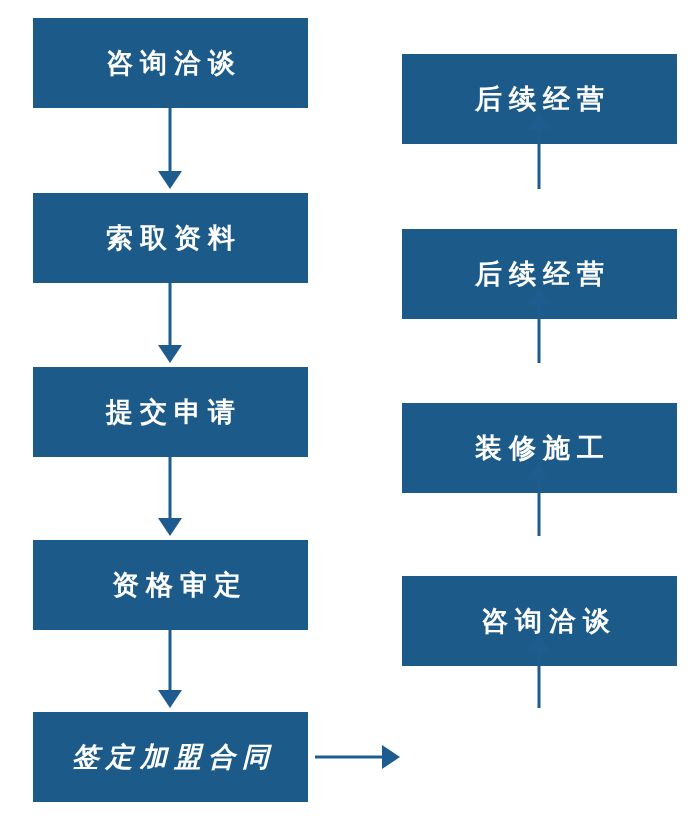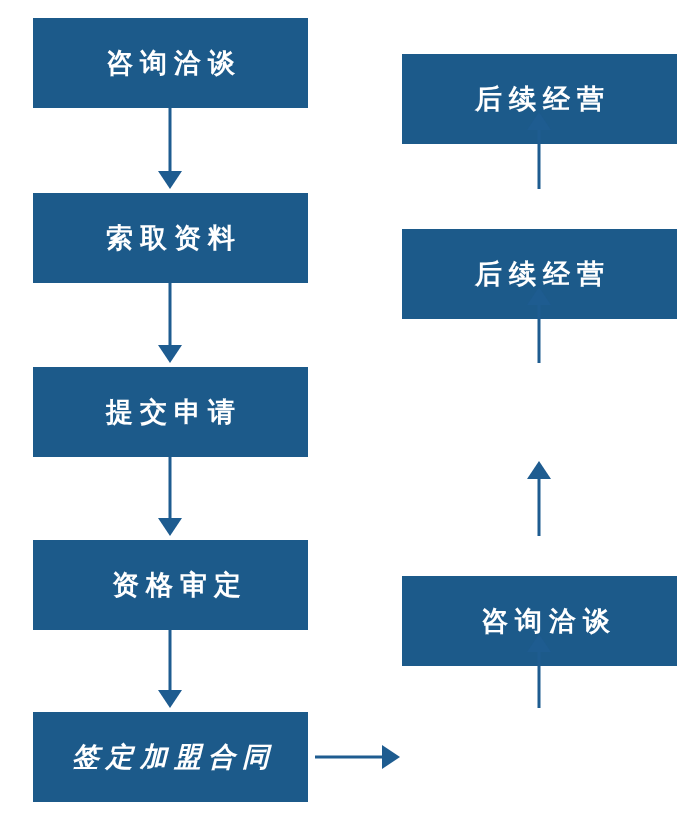--- a/index.html
+++ b/index.html
@@ -84,20 +84,21 @@
 <div class="canvas">
 
   <div class="node col-left row0">咨询洽谈</div>
   <div class="node col-left row1">索取资料</div>
   <div class="node col-left row2">提交申请</div>
   <div class="node col-left row3">资格审定</div>
   <div class="node col-left row4">签定加盟合同</div>
 
   <div class="node col-right row0">后续经营</div>
   <div class="node col-right row1">后续经营</div>
+  <div class="node col-right row2">装修施工</div>
   <div class="node col-right row3">咨询洽谈</div>
 
   <div class="v-arrow down left-arrows va1">
       <div class="shaft"></div>
       <div class="head"></div>
     </div>
   <div class="v-arrow down left-arrows va2">
       <div class="shaft"></div>
       <div class="head"></div>
     </div>

